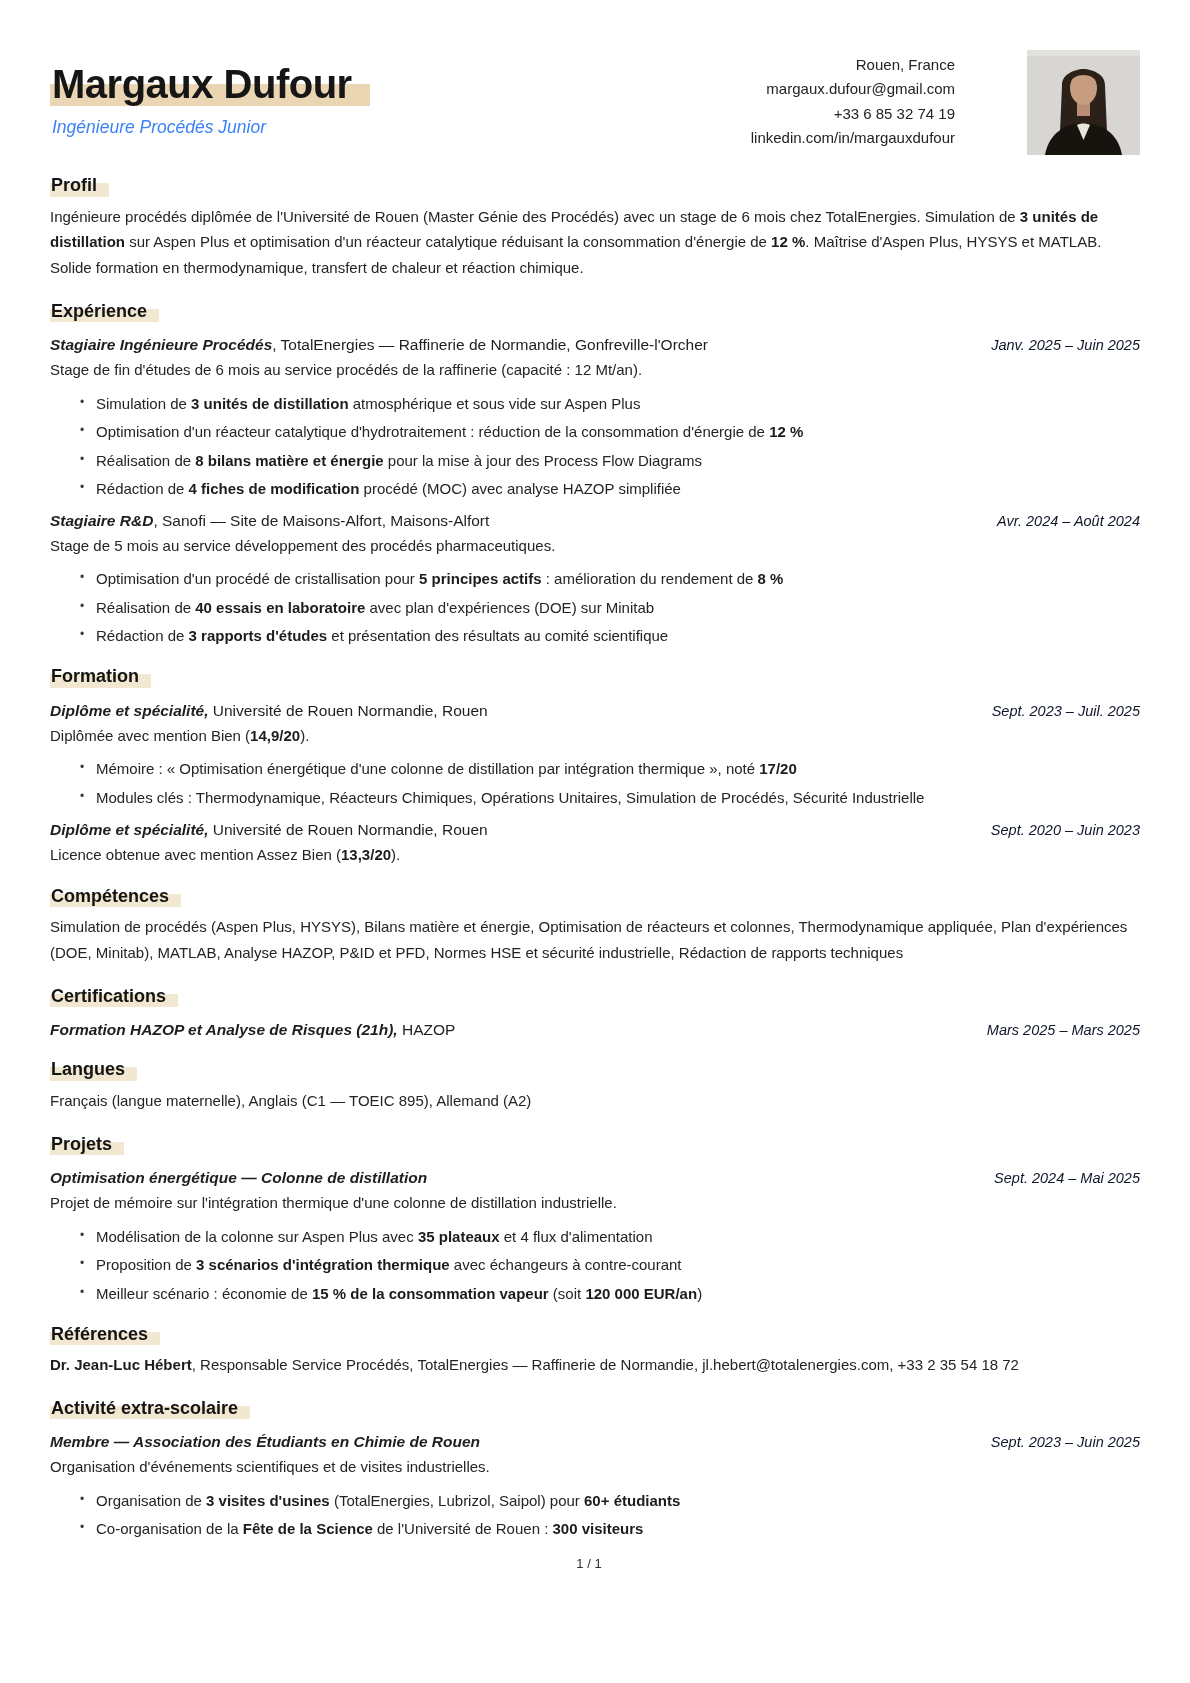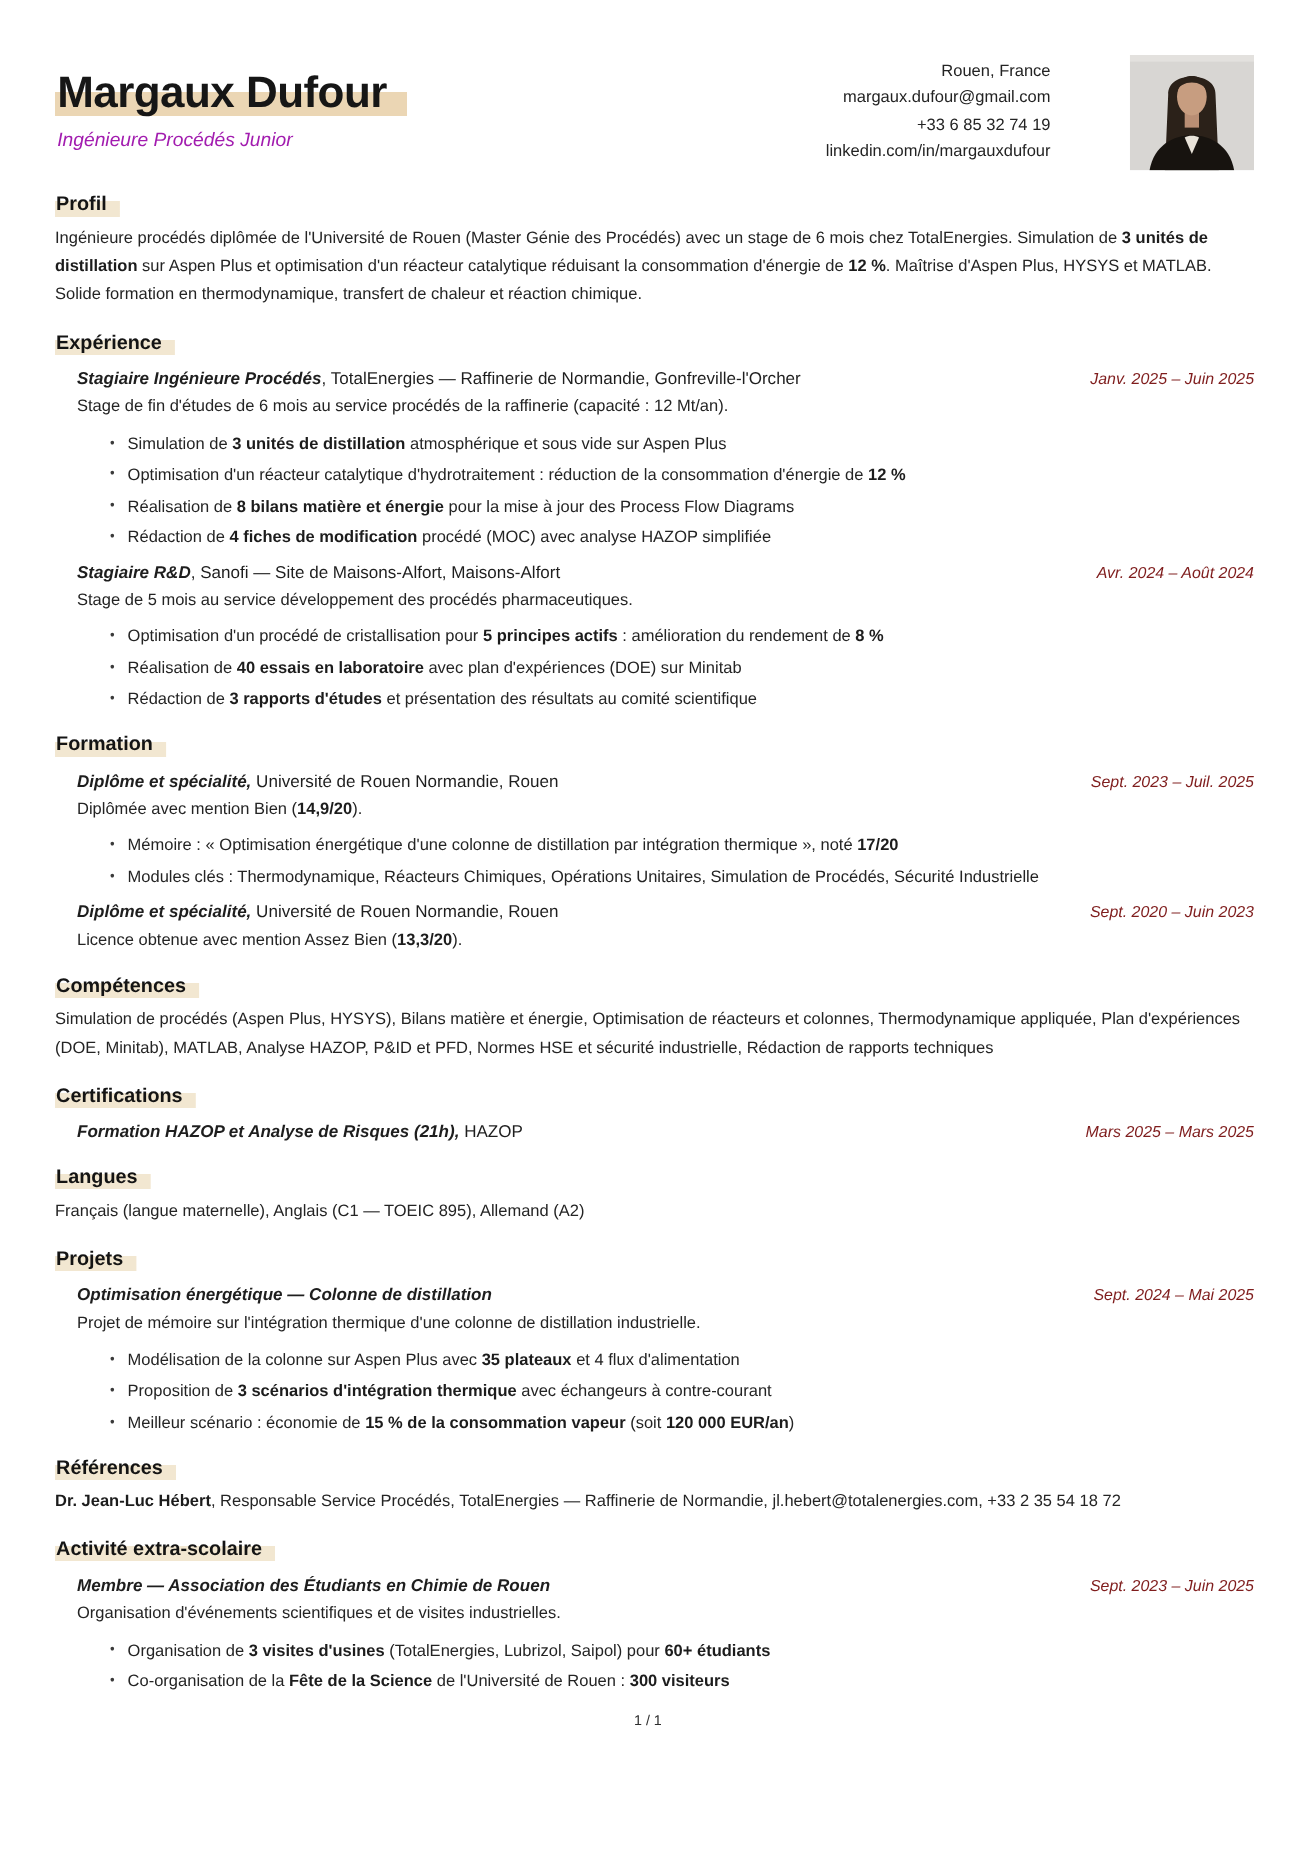--- a/index.html
+++ b/index.html
@@ -18,46 +18,46 @@
   
   .header { display:flex; justify-content:space-between; align-items:flex-start; }
   .header-left { padding-top:12px; }
   .person-name {
     display:inline-block;
     font-size:40px; font-weight:800; letter-spacing:-0.5px; color:#161616;
     line-height:1.1;
     padding:0 18px 2px 2px;
     background:linear-gradient(to bottom, transparent 48%, var(--name-highlight) 48%, var(--name-highlight) 95%, transparent 95%);
   }
-  .job-title { font-style:italic; font-size:17.5px; color:#a21caf; margin-top:9px; padding-left:2px; }
+  .job-title { font-style:italic; font-size:17.5px; color:#3b82f6; margin-top:9px; padding-left:2px; }
 
   .header-right { display:flex; align-items:flex-start;gap:47px; }
   .contact { text-align:right; font-size:15px; line-height:1.62; color:#232323; padding-top:3px; }
   .photo {
     width:113px; height:105px; margin-left:25px; flex-shrink:0;
     overflow:hidden;
   }
   .photo svg { display:block; width:100%; height:100%; }
 
   
   main { margin-top:16px; }
   .section { margin-top:19px; }
   .section-heading { font-size:18px; font-weight:700; color:#141414; line-height:1.25; }
   .section-heading .hl {
     display:inline-block;
     padding:0 12px 1px 1px;
     background:linear-gradient(to bottom, transparent 38%, var(--section-highlight) 38%, var(--section-highlight) 97%, transparent 97%);
   }
   .section-text { font-size:15px; line-height:1.72; margin-top:6px; color:#242424; }
 
-  .entry { margin-top:13px;margin-left:20px; }
+  .entry { margin-top:13px; }
   .entry-head { display:flex; justify-content:space-between; align-items:baseline; }
   .entry-title { font-size:15.5px; color:#1e1e1e; }
   .entry-title-main { font-weight:700; font-style:italic; }
-  .entry-date { font-style:italic; font-size:14.5px; color:#7f1d1d; white-space:nowrap; margin-left:30px; }
+  .entry-date { font-style:italic; font-size:14.5px; color:#0f172a; white-space:nowrap; margin-left:30px; }
   .entry-desc { font-size:15px; line-height:1.55; margin-top:4px; color:#242424; }
 
   .bullets { list-style:none; margin:11px 0 4px 0; padding-left:29px; }
   .bullets li {
     position:relative; padding-left:17px; margin-bottom:7.5px;
     font-size:15px; line-height:1.4; color:#242424;
   }
   .bullets li::before {
     content:"\2022";
     position:absolute; left:1px; top:1px;

